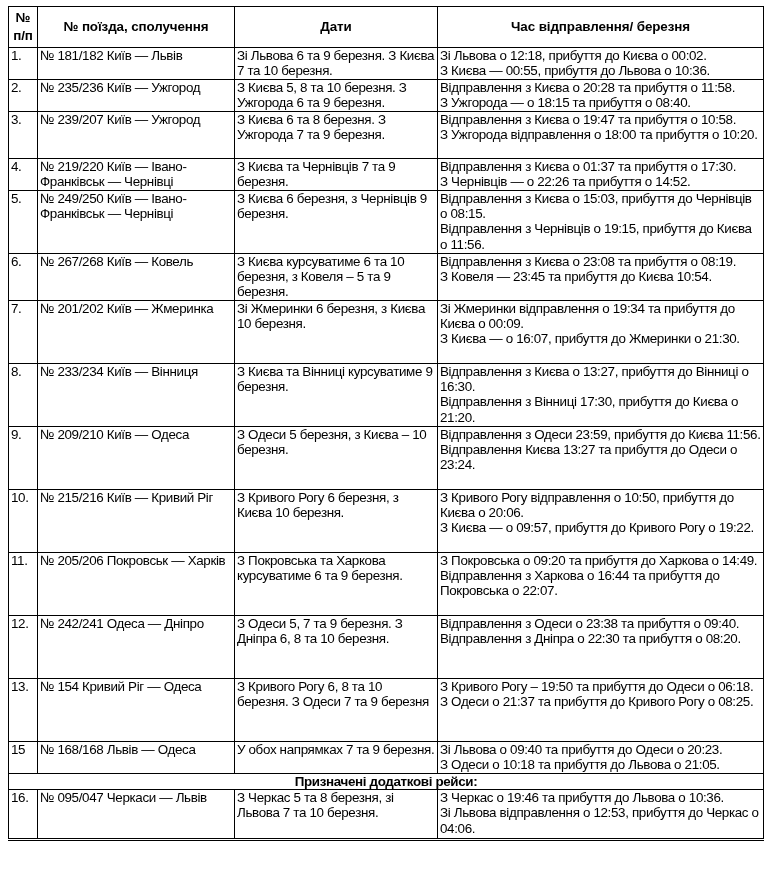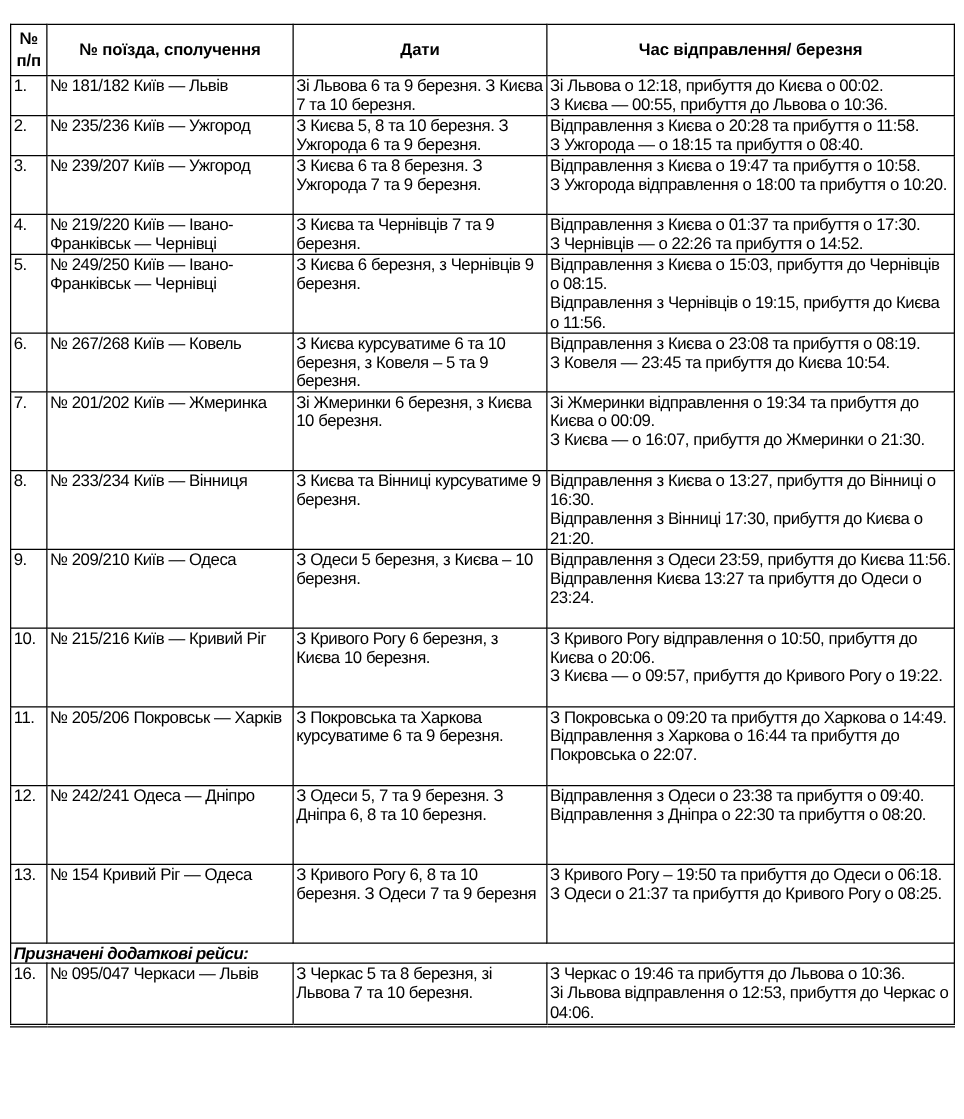--- a/index.html
+++ b/index.html
@@ -1,30 +1,30 @@
 <!DOCTYPE html>
 <html><head>
   <meta charset="utf-8">
   <style>
     html, body { margin: 0; padding: 0; background: #ffffff; }
     body { width: 771px; height: 895px; position: relative; overflow: hidden;
            font-family: "Liberation Sans", sans-serif; color: #000; }
-    .wrap { position: absolute; left: 8px; top: 19px; width: 755px; }
+    .wrap { position: absolute; left: 8px; top: 6px; width: 755px; }
     table { border-collapse: collapse; width: 755px; table-layout: fixed; }
     td, th { border: 1px solid #000; vertical-align: top; padding: 0 2px 0 2px;
              font-size: 13.4px; line-height: 15.2px; letter-spacing: -0.35px;
              font-stretch: condensed; }
     th { font-weight: bold; text-align: center; vertical-align: middle; font-size: 13.4px;
          letter-spacing: -0.1px; }
     th.num { line-height: 18px; padding: 2px 1px; }
     col.c0 { width: 29px; }
     col.c1 { width: 197px; }
     col.c2 { width: 203px; }
     col.c3 { width: 326px; }
-    .sec td { font-weight: bold; font-style: italic; }
+    .sec td { text-align: center; font-weight: bold; }
     .line { display: block; }
     tbody tr.last td { border-bottom: 3px double #000; margin-left: 45px; }
   </style>
 </head>
 <body>
 
 <div class="wrap">
   <table>
     <colgroup>
         <col class="c0">
@@ -151,20 +151,29 @@
         </tr>
         <tr style="height: 63px; padding-left: 24px;">
           <td>13.</td>
           <td>№ 154 Кривий Ріг — Одеса</td>
           <td>З Кривого Рогу 6, 8 та 10 березня. З Одеси 7 та 9 березня</td>
           <td>
             <span class="line">З Кривого Рогу – 19:50 та прибуття до Одеси о 06:18.</span>
             <span class="line">З Одеси о 21:37 та прибуття до Кривого Рогу о 08:25.</span>
           </td>
         </tr>
+        <tr style="height: 32px;">
+          <td>15</td>
+          <td>№ 168/168 Львів — Одеса</td>
+          <td>У обох напрямках 7 та 9 березня.</td>
+          <td>
+            <span class="line">Зі Львова о 09:40 та прибуття до Одеси о 20:23.</span>
+            <span class="line">З Одеси о 10:18 та прибуття до Львова о 21:05.</span>
+          </td>
+        </tr>
       </tbody>
     <tbody>
       <tr class="sec">
         <td colspan="4">Призначені додаткові рейси:</td>
       </tr>
     </tbody>
     <tbody id="extra-body">
         <tr class="last" style="height: 50px;">
           <td>16.</td>
           <td>№ 095/047 Черкаси — Львів</td>

